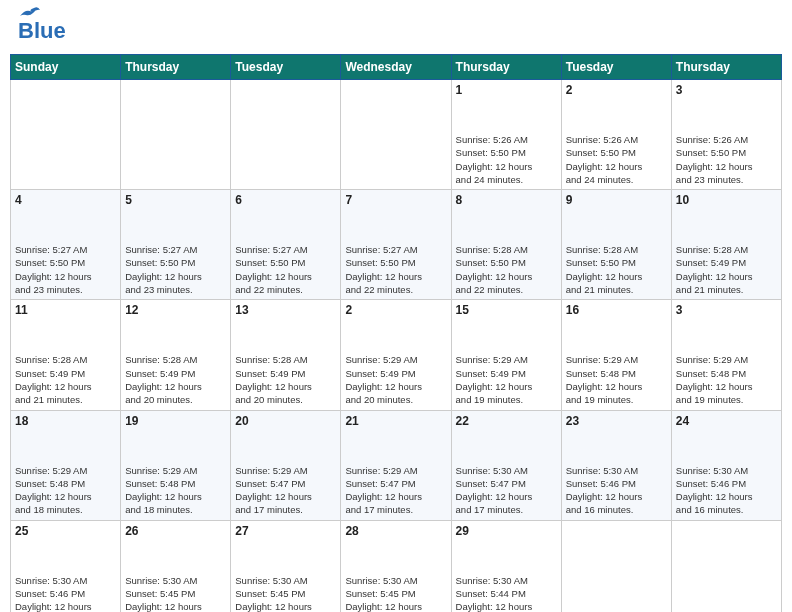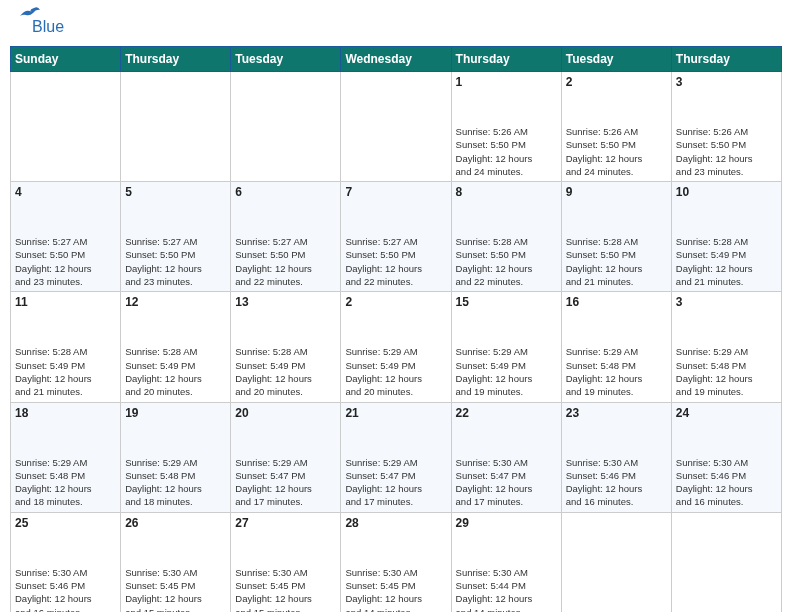--- a/index.html
+++ b/index.html
@@ -82,21 +82,21 @@
 </head>
 <body>
 
 <div class="header">
   <div class="logo">
     <div style="display:flex; align-items:center;">
       <svg width="22" height="18" viewBox="0 0 22 18" style="margin-left:2px; margin-top:-8px;">
         <path d="M2 10 Q8 2 14 6 Q10 4 16 2 Q20 0 22 4 Q18 3 15 7 Q12 10 8 9 Q5 8 2 10Z" fill="#2a6db5"></path>
       </svg>
     </div>
-    <span style="font-size:16px; font-weight:normal; color:#2a6db5; margin-top:-6px; margin-left:16px;">Blue</span>
+    <span style="font-size:22px; font-weight:bold; color:#2a6db5; margin-top:-6px; margin-left:2px;">Blue</span>
   </div>
   <div class="title-block">
     <div class="month-year"></div>
     <div class="location"></div>
   </div>
 </div>
 
 <table class="calendar">
   <thead>
     <tr>

